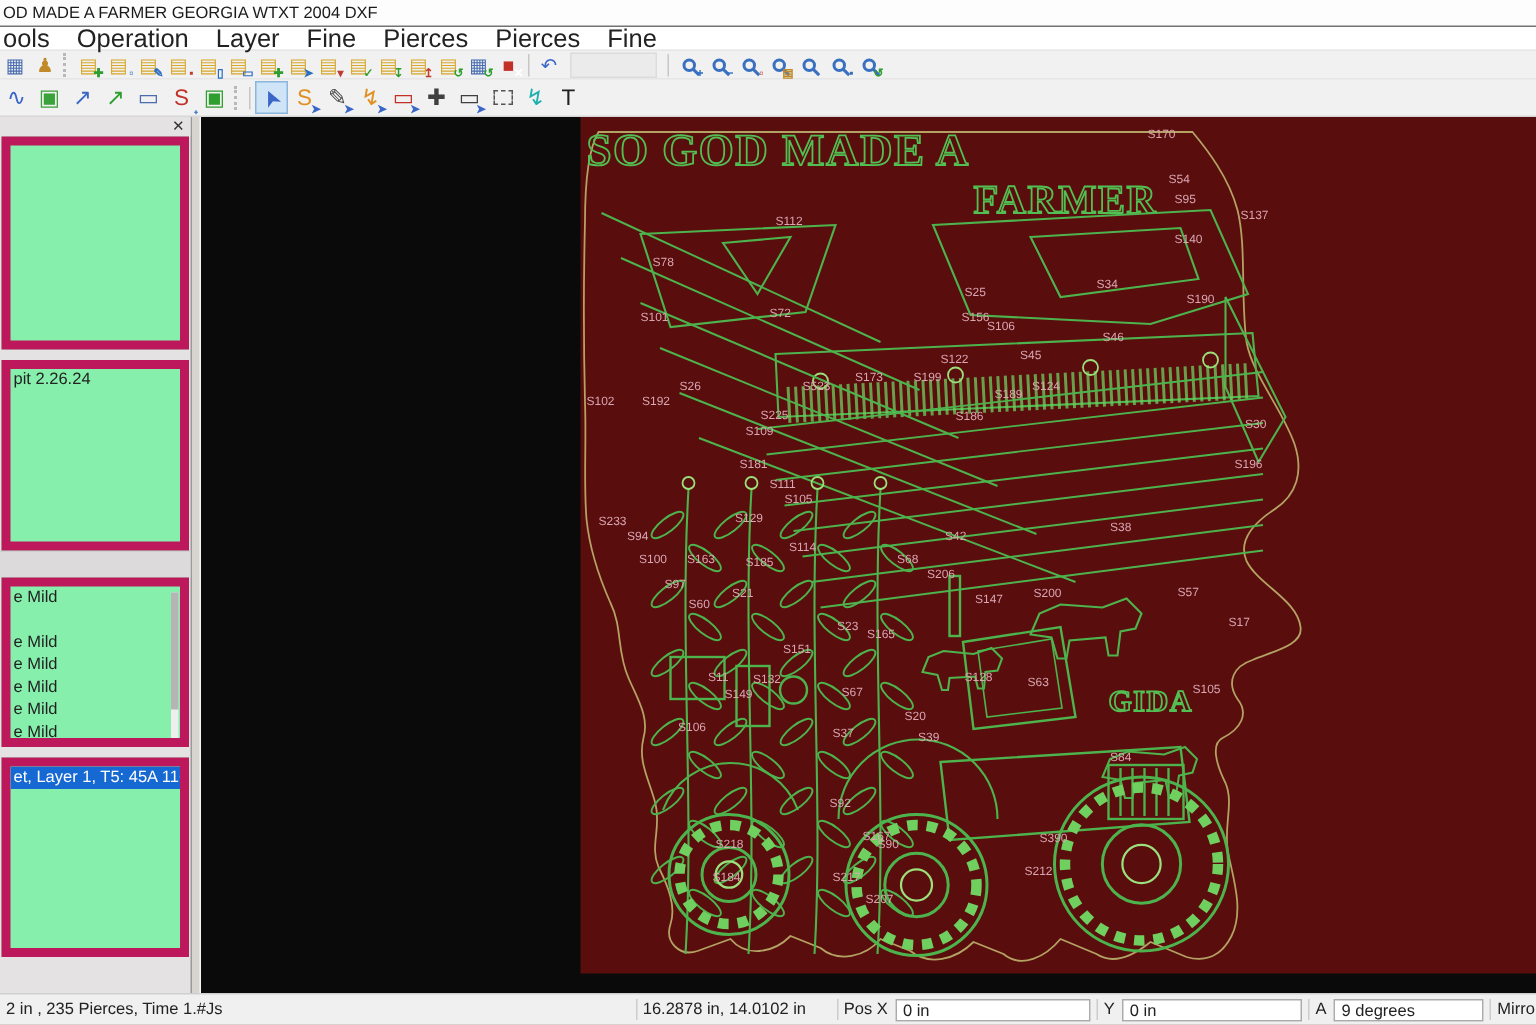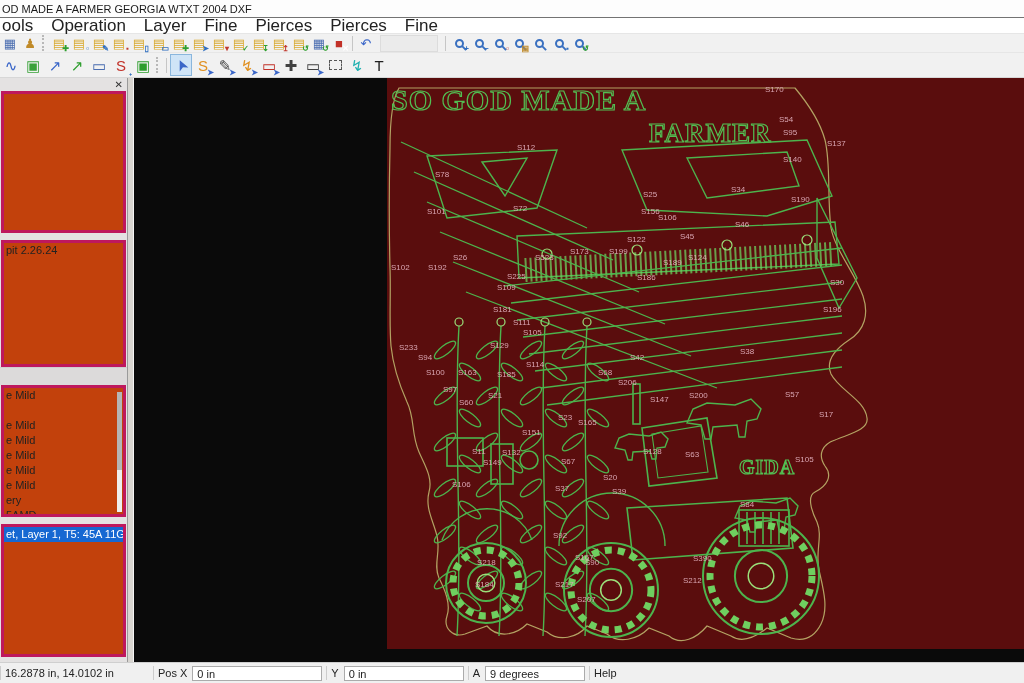--- a/index.html
+++ b/index.html
@@ -30,26 +30,26 @@
   .mag { display:inline-block; width:9px; height:9px; border:2px solid #3a70c0; border-radius:50%; position:relative; }
   .mag::after { content:""; position:absolute; width:6px; height:2px; background:#3a70c0; right:-5px; bottom:-3px; transform:rotate(45deg); }
   .marq { width:13px; height:10px; border:1px dashed #555; display:inline-block; }
 
   
   .main { height:584px; display:flex; }
   .leftpanel { width:128px; background:#e4e2e2; display:flex; flex-direction:column; border-right:1px solid #9a9a9a; }
   .splitter { width:6px; background:#d8d5d0; border-right:1px solid #f5f5f5; }
   .panelhead { height:13px; display:flex; justify-content:flex-end; align-items:center; padding-right:4px; background:#e4e2e2; }
   .closex { font-size:10px; color:#333; line-height:1; cursor:default; }
-  .pbox { background:#c2410c; border:3px solid #be185d; margin:0 1px; overflow:hidden; position:relative; }
+  .pbox { background:#86efac; border:6px solid #be185d; margin:0 1px; overflow:hidden; position:relative; }
   .pbox1 { height:142px; }
   .pgap { height:7px; }
   .pgap2 { height:18px; background:#dcdada; border-top:1px solid #cfcfcf; }
   .pbox2 { height:127px; font-size:11px; color:#222; padding:1px 2px; }
-  .pbox3 { height:132px; }
+  .pbox3 { height:113px; }
   .lrow { font-size:11px; color:#222; height:15px; line-height:15px; padding-left:2px; white-space:nowrap; }
   .listscroll { position:absolute; right:1px; top:4px; width:5px; height:120px; background:#eeeeee; }
   .listscroll .thumb { width:5px; height:78px; background:#b5b5b5; }
   .pbox4 { height:133px; }
   .selrow { background:#1668d2; color:#ffffff; font-size:11px; height:15px; line-height:15px; padding-left:2px; white-space:nowrap; }
 
   
   .canvas { flex:1; background:#0a0a0a; position:relative; overflow:hidden; }
   .sheet { position:absolute; left:253px; top:0; right:0; height:571px; background:#5a0d0d; }
   svg text.slab { font-family:"Liberation Sans", sans-serif; font-size:8px; fill:#d9a6b2; }
@@ -493,32 +493,33 @@
             <text x="190" y="524" class="slab">S207</text>
             <text x="296" y="505" class="slab">S212</text>
             <text x="306" y="483" class="slab">S390</text>
           </g>
       </svg>
     </div>
   </div>
 </div>
 
 <div class="statusbar">
+  <div class="ssegment seg-cut">2 in , 235 Pierces, Time 1.#Js</div>
   <div class="ssep"></div>
   <div class="ssegment seg-coords">16.2878 in, 14.0102 in</div>
   <div class="ssep"></div>
   <div class="ssegment">
     <span>Pos X</span>
     <span class="sbox sbx-pos">0 in</span>
   </div>
   <div class="ssep"></div>
   <div class="ssegment">
     <span>Y</span>
     <span class="sbox sbx-y">0 in</span>
   </div>
   <div class="ssep"></div>
   <div class="ssegment">
     <span>A</span>
     <span class="sbox sbx-a">9 degrees</span>
   </div>
   <div class="ssep"></div>
-  <div class="ssegment seg-mirror">Help</div>
+  <div class="ssegment seg-mirror">Mirro</div>
 </div>
 
 </body></html>

